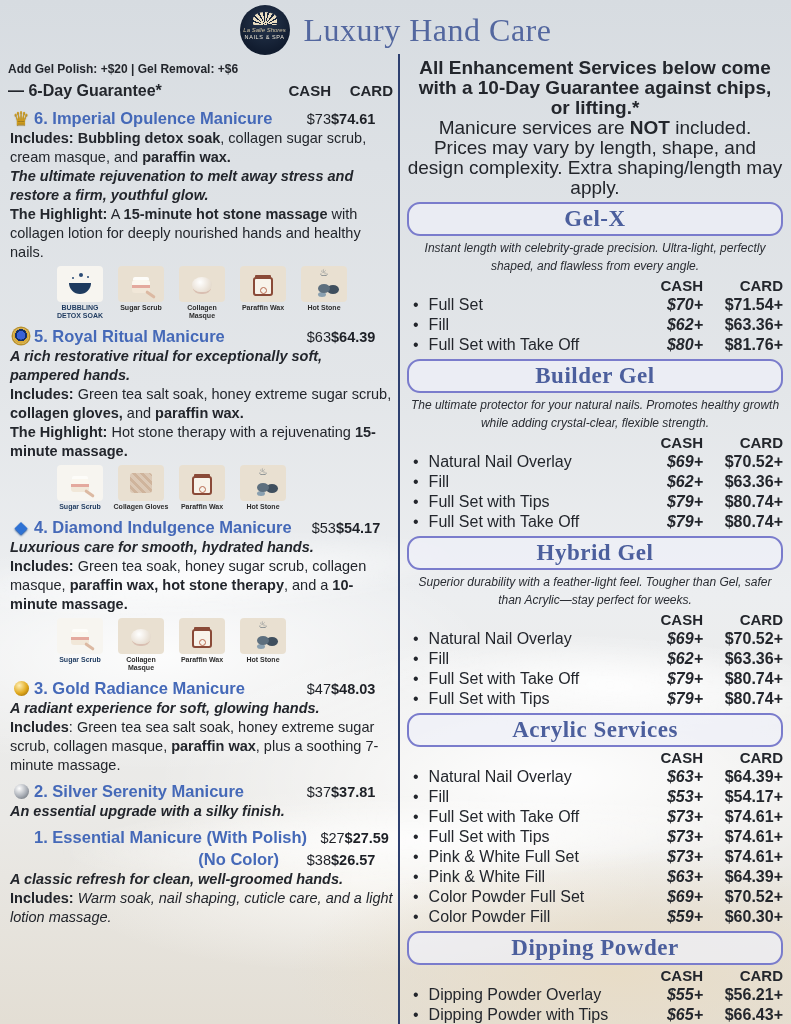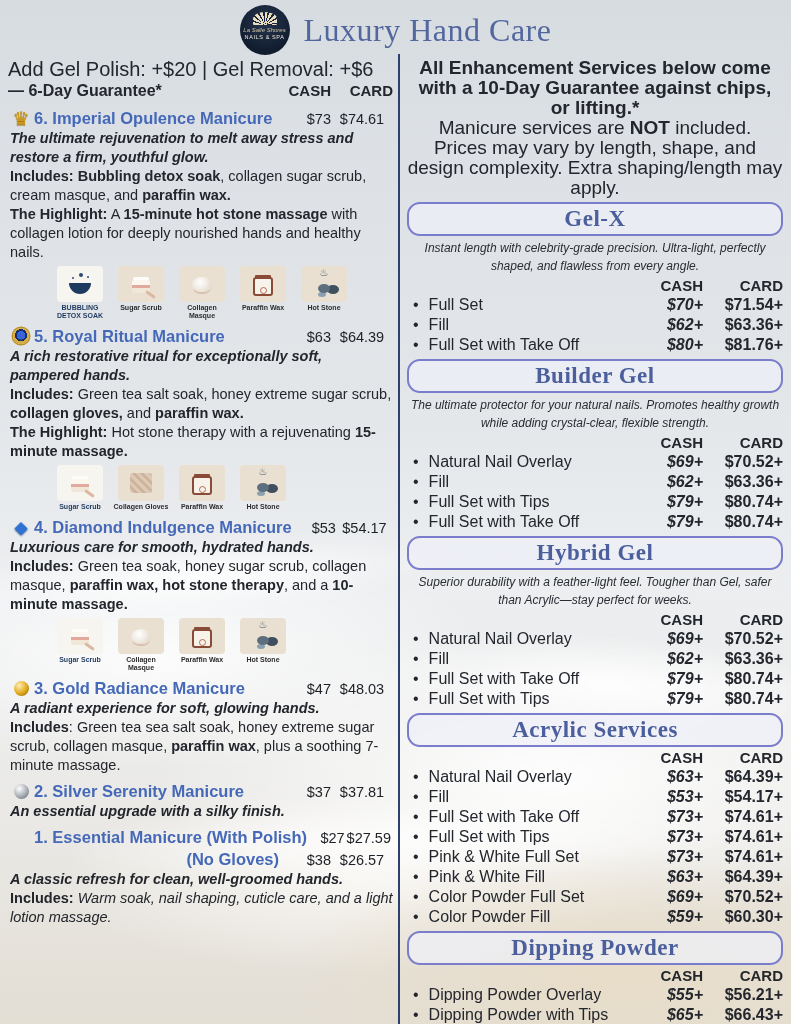--- a/index.html
+++ b/index.html
@@ -26,41 +26,41 @@
   .logo-t1{font-size:6px;font-style:italic;color:#cfc2a2;line-height:7px;margin-top:2px;white-space:nowrap;}
   .logo-t2{font-size:5.5px;color:#efe9da;letter-spacing:.6px;line-height:6px;white-space:nowrap;}
   .title{font-family:"Liberation Serif",serif;font-size:32px;color:#53679f;letter-spacing:.5px;}
 
   
   .cols{position:absolute;top:54px;left:0;right:0;bottom:0;display:flex;}
   .left{width:398px;box-sizing:border-box;padding:4px 5px 0 8px;}
   .right{flex:1;box-sizing:border-box;border-left:2px solid #2e4070;padding:2px 8px 0 7px;}
 
   
-  .intro1{font-weight:normal;font-size:20px;line-height:22px;}
+  .intro1{font-weight:bold;font-size:12px;line-height:22px;}
   .introrow{display:flex;align-items:baseline;font-weight:bold;font-size:16px;line-height:22px;}
   .introrow .grow{flex:1;}
   .colhdr{display:flex;font-weight:bold;font-size:15px;}
   .ch-cash{width:48px;text-align:right;}
   .ch-card{width:62px;text-align:right;}
   .item{margin-top:5px;}
   .itr{display:flex;align-items:baseline;}
   .ni{flex:0 0 26px;display:flex;align-items:center;justify-content:center;height:20px;align-self:center;}
   .ni-crown::before{content:"♛";color:#cf9c1d;font-size:19px;text-shadow:0 1px 1px #8a6508;}
   .ni-emblem::before{content:"";width:16px;height:16px;border-radius:50%;
     background:radial-gradient(circle at 50% 45%,#3a63d8 0 36%,#14306b 37% 50%,#d8ab3a 51%);box-shadow:0 0 0 1.5px #b8902c;}
   .ni-diamond::before{content:"◆";color:#2f72d4;font-size:17px;text-shadow:0 1px 2px #1b4a8e;}
   .ni-gold::before{content:"";width:15px;height:15px;border-radius:50%;
     background:radial-gradient(circle at 35% 30%,#ffefb5,#e0a81c 55%,#8f6206 95%);}
   .ni-silver::before{content:"";width:15px;height:15px;border-radius:50%;
     background:radial-gradient(circle at 35% 30%,#ffffff,#a8adb5 55%,#62686f 95%);}
   .itt{flex:1;font-weight:bold;font-size:16.5px;color:#4569b8;line-height:22px;white-space:nowrap;}
   .itt.sub{text-align:right;padding-right:4px;}
   .lcash{width:48px;text-align:right;font-size:14.5px;font-weight:500;color:#1d2026;}
-  .lcard{width:62px;text-align:center;font-size:14.5px;font-weight:400;color:#1d2026;}
+  .lcard{width:62px;text-align:left;font-size:14.5px;font-weight:700;color:#1d2026;}
   .desc{font-size:14.5px;line-height:19px;margin:0 0 0 2px;}
   .tag{font-weight:bold;font-style:italic;}
   .b{font-weight:bold;}
   .i{font-style:italic;}
   
   .strip{display:flex;gap:5px;margin:4px 0 2px 44px;}
   .tile{width:56px;display:flex;flex-direction:column;align-items:center;}
   .tilebox{width:46px;height:36px;background:#e9e0d1;border-radius:4px;display:flex;align-items:center;justify-content:center;position:relative;}
   .tile:first-child .tilebox{background:#f7f5f0;}
   .tlabel{font-size:7px;font-weight:bold;color:#2d2d2d;text-align:center;line-height:8px;margin-top:2px;}
@@ -128,22 +128,22 @@
         </span>
       </div>
 
       <div class="item">
         <div class="itr">
           <span class="ni ni-crown"></span>
           <span class="itt"><span>6.</span> <span>Imperial Opulence Manicure</span></span>
           <span class="lcash">$73</span>
           <span class="lcard">$74.61</span>
         </div>
+        <p class="desc"><span class="b">Includes: Bubbling detox soak</span><span>, collagen sugar scrub, cream masque, and </span><span class="b">paraffin wax.</span></p>
         <p class="desc"><span class="tag">The ultimate rejuvenation to melt away stress and restore a firm, youthful glow.</span></p>
-        <p class="desc"><span class="b">Includes: Bubbling detox soak</span><span>, collagen sugar scrub, cream masque, and </span><span class="b">paraffin wax.</span></p>
         <p class="desc"><span class="b">The Highlight:</span><span> A </span><span class="b">15-minute hot stone massage</span><span> with collagen lotion for deeply nourished hands and healthy nails.</span></p>
         <div class="strip">
 
         <div class="tile">
             <div class="tilebox">
                 <div class="gl gl-bowl"></div>
               </div>
             <div class="tlabel">BUBBLING DETOX SOAK</div>
           </div>
             <div class="tile">
@@ -272,21 +272,21 @@
       </div>
 
       <div class="item">
         <div class="itr">
           <span class="ni"></span>
           <span class="itt"><span>1.</span> <span>Essential Manicure (With Polish)</span></span>
           <span class="lcash">$27</span>
           <span class="lcard">$27.59</span>
         </div>
         <div class="itr">
-          <span class="itt sub">(No Gloves)</span>
+          <span class="itt sub">(No Color)</span>
           <span class="lcash">$38</span>
           <span class="lcard">$26.57</span>
         </div>
         <p class="desc"><span class="tag">A classic refresh for clean, well-groomed hands.</span></p>
         <p class="desc"><span class="b">Includes:</span><span class="i"> Warm soak, nail shaping, cuticle care, and a light lotion massage.</span></p>
       </div>
     </div>
 
     <div class="right">
       <div class="rintro">

